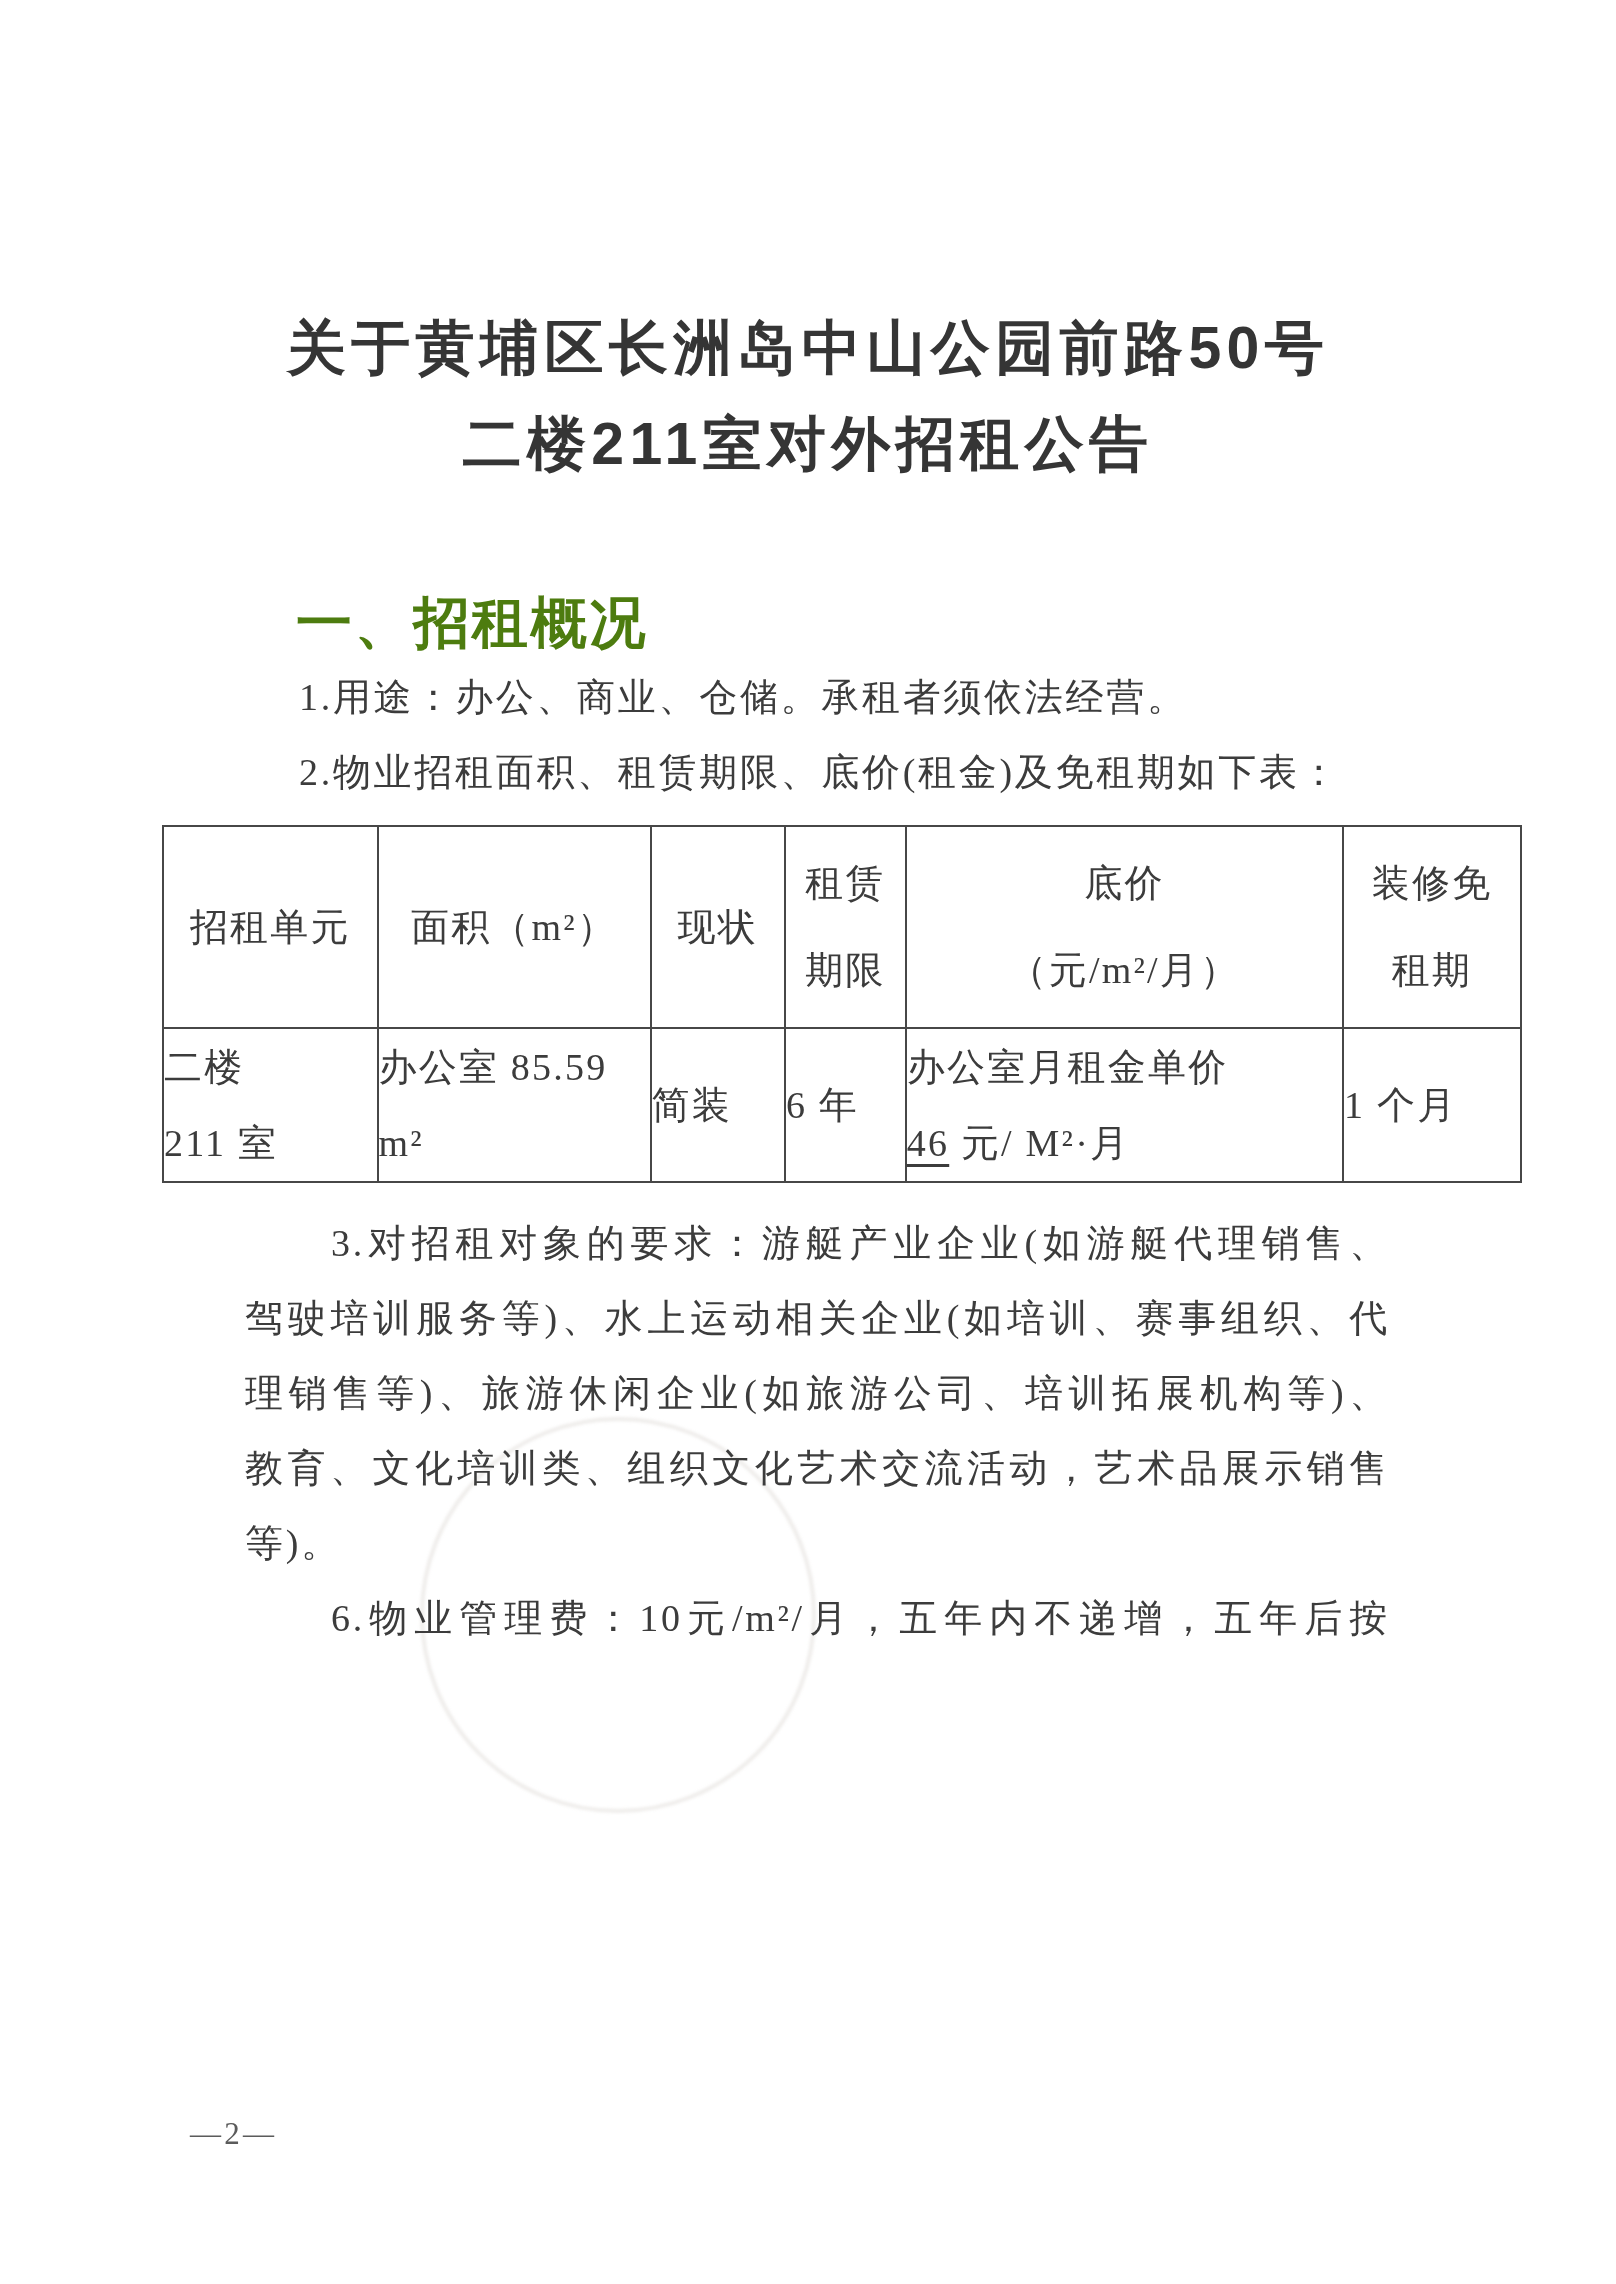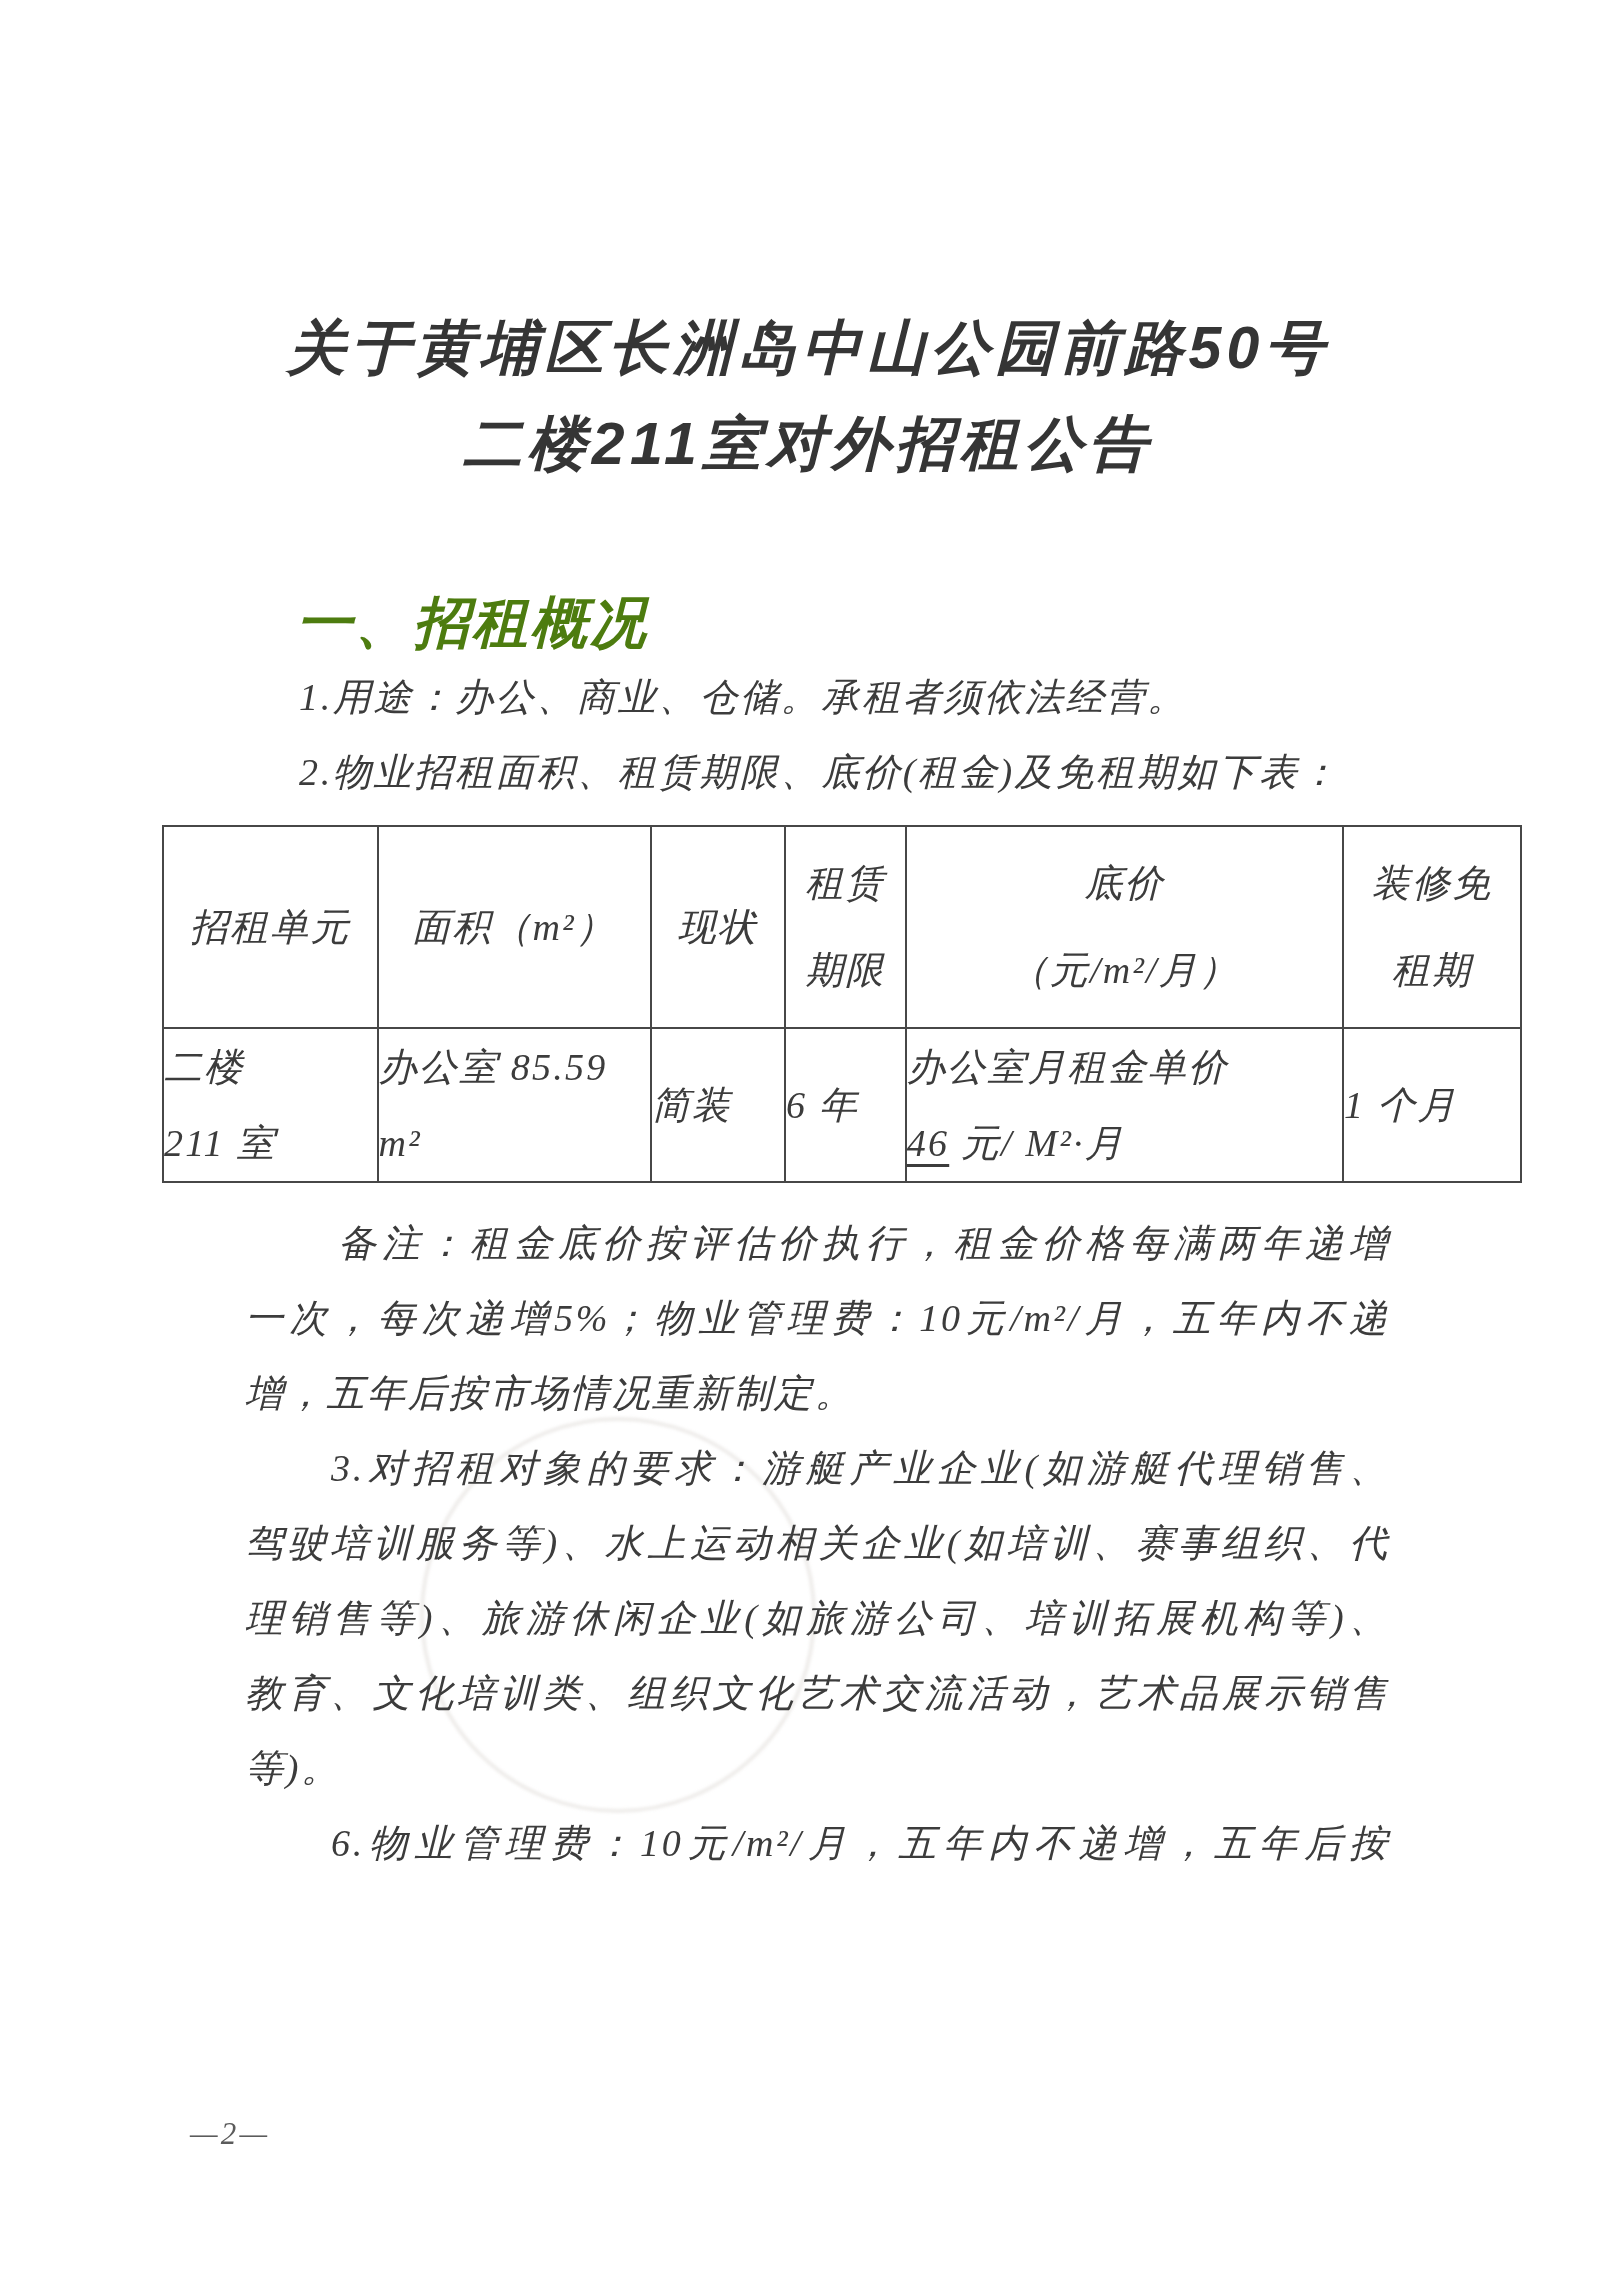--- a/index.html
+++ b/index.html
@@ -4,21 +4,20 @@
 <style>
   html,body { margin:0; padding:0; background:#e9e9e9; }
   .page {
     position:relative;
     width:1616px; height:2284px;
     margin:0 auto;
     background:#ffffff;
     color:#3c3c3c;
     font-family:"Liberation Serif","DejaVu Serif",serif;
     overflow:hidden;
-    font-style:italic;
   }
 
   
   .seal {
     position:absolute;
     left:420px; top:1417px;
     width:388px; height:388px;
     border:4.8px solid rgba(158,146,128,0.16);
     border-radius:50%;
     filter:blur(1.6px);
@@ -183,25 +182,20 @@
           <div class="cell-line">办公室月租金单价</div>
           <div class="cell-line"><span class="u">46</span><span> 元/ M²·月</span></div>
         </td>
         <td class="c-center">
           <div class="cell-line">1 个月</div>
         </td>
       </tr>
     </tbody>
       </table>
 
-    <div class="para note">
-      <div class="line">备注：租金底价按评估价执行，租金价格每满两年递增</div>
-      <div class="line">一次，每次递增5%；物业管理费：10元/m²/月，五年内不递</div>
-      <div class="line">增，五年后按市场情况重新制定。</div>
-    </div>
 
 
 
     <div class="para">
       <div class="line">3.对招租对象的要求：游艇产业企业(如游艇代理销售、</div>
       <div class="line">驾驶培训服务等)、水上运动相关企业(如培训、赛事组织、代</div>
       <div class="line">理销售等)、旅游休闲企业(如旅游公司、培训拓展机构等)、</div>
       <div class="line">教育、文化培训类、组织文化艺术交流活动，艺术品展示销售</div>
       <div class="line">等)。</div>
     </div>

